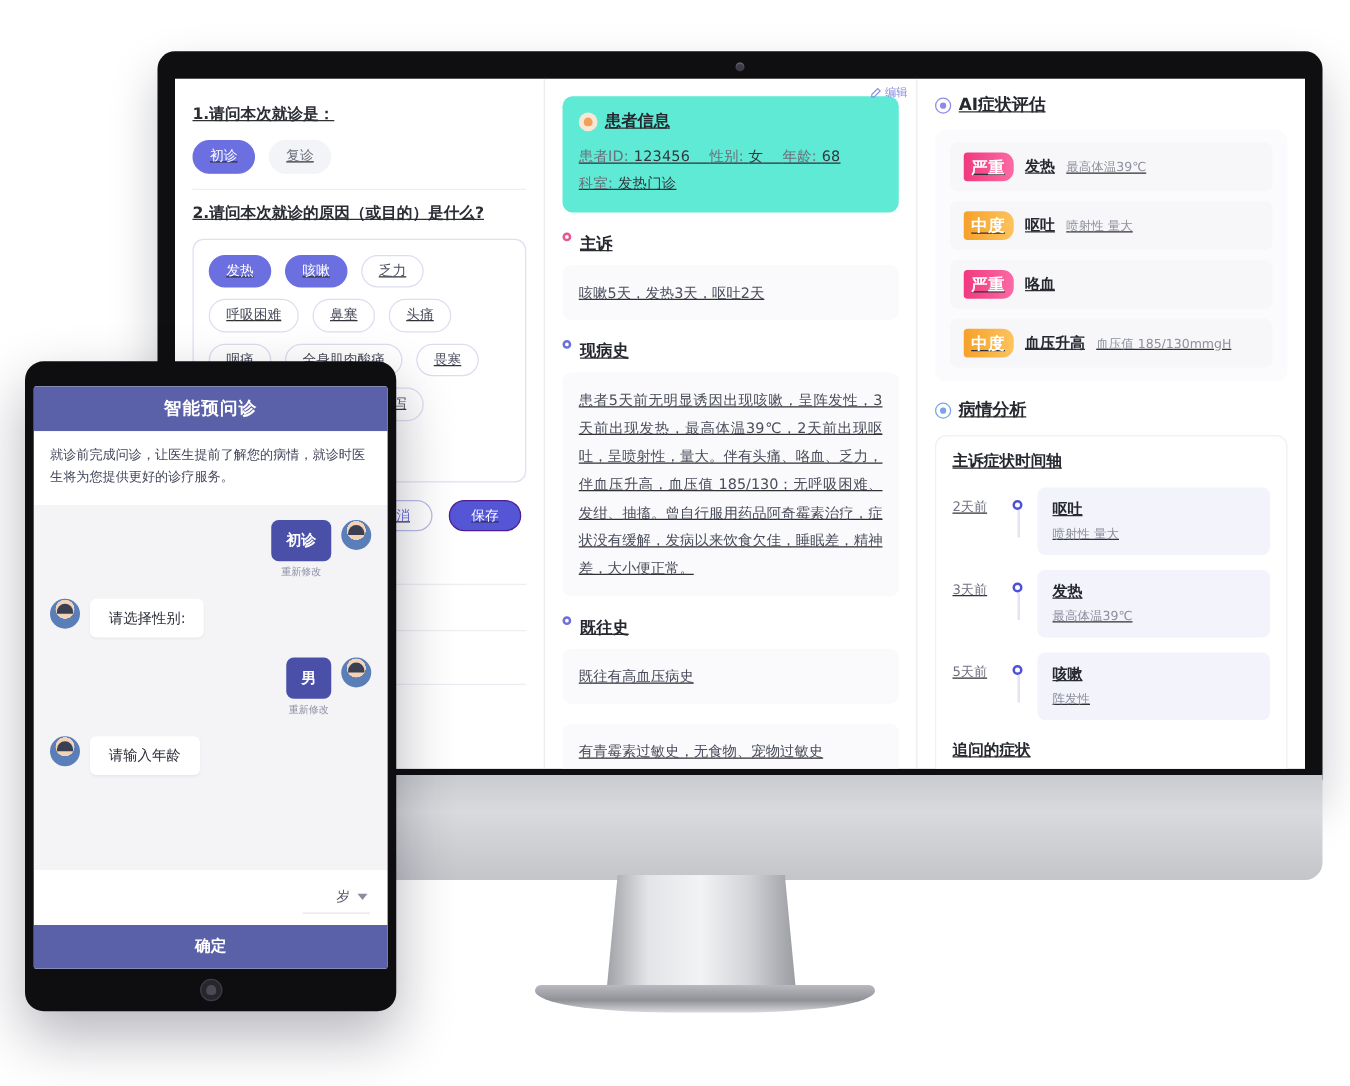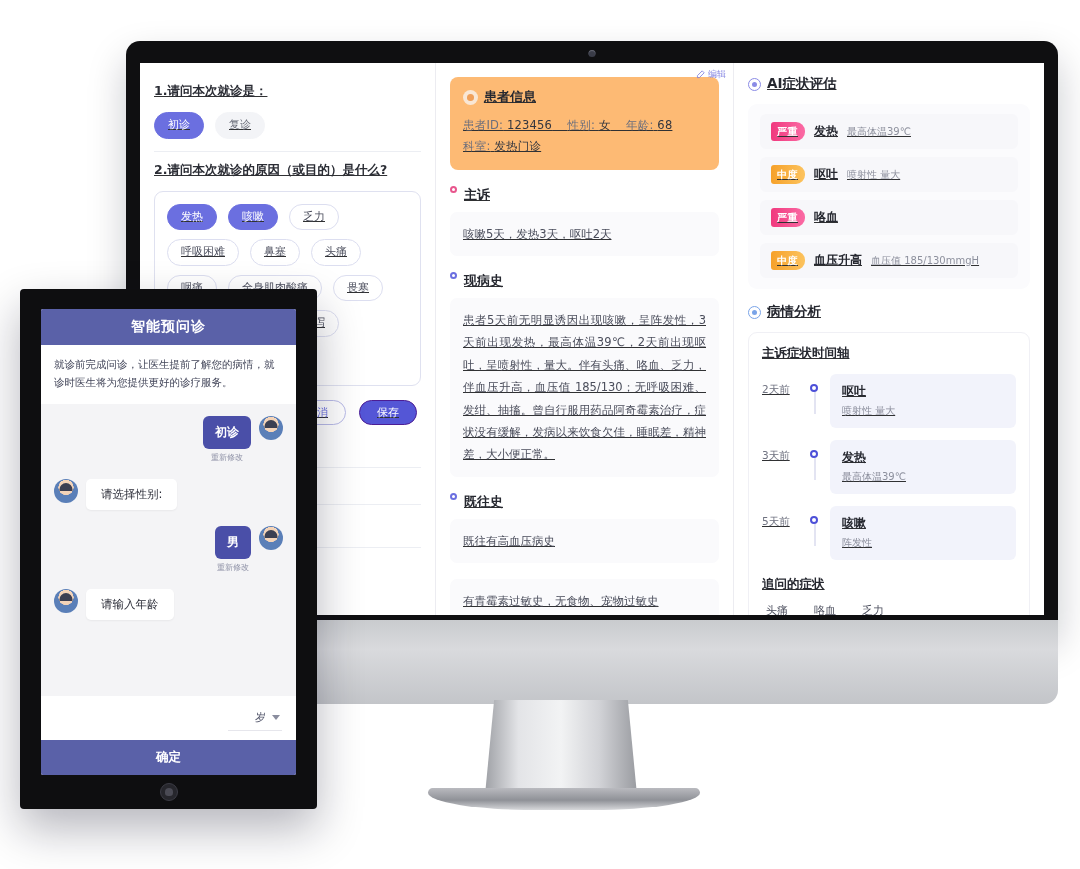--- a/index.html
+++ b/index.html
@@ -76,21 +76,21 @@
   .btn-row{ display:flex; gap:13px; justify-content:flex-end; margin-top:14px; padding-right:4px;}
   .btn{ border-radius:14px; padding:4px 17px; font-size:11px; cursor:pointer;}
   .btn.ghost{ border:1px solid #b9bbe8; color:#6b6fe0; background:#fff;}
   .btn.primary{ background:#5456d6; color:#fff; border:1px solid #4c1d95;}
 
   .q-line{ font-size:12px; color:#2b2d35; margin:13px 0 11px; font-weight:600;}
   .ans-line{ font-size:11.5px; color:#4d5060; margin:9px 0 11px;}
 
   
   .patient-card{
-    background:#fdba74; border-radius:8px; padding:11px 13px 12px; margin-top:4px;
+    background:#5eead4; border-radius:8px; padding:11px 13px 12px; margin-top:4px;
   }
   .pc-head{ display:flex; align-items:center; gap:6px; margin-bottom:9px;}
   .pc-head .ic{ width:15px;height:15px;border-radius:50%;
     background:#f9e7d5;display:flex;align-items:center;justify-content:center;}
   .pc-head .ic::after{content:"";width:7px;height:7px;border-radius:50% 50% 45% 45%;background:#f0a05a;}
   .pc-title{ font-size:13px; font-weight:700; color:#262830;}
   .pc-row{ font-size:11.5px; color:#6b6e7c; line-height:1.85; letter-spacing:.2px;}
   .pc-row b{ color:#33363f; font-weight:400;}
 
   .sec{ margin-top:16px;}
@@ -110,21 +110,21 @@
   .r-head .glyph::after{content:"";width:5px;height:5px;border-radius:50%;background:#8b8ce6;}
   .r-head .glyph.blue{ border-color:#7aa4e8;}
   .r-head .glyph.blue::after{ background:#7aa4e8;}
   .r-title{ font-size:13.5px; font-weight:700; color:#262830;}
 
   .panel{ background:#fbfbfd; border-radius:9px; padding:10px 12px 11px;}
   .sym{ display:flex; align-items:center; gap:9px; background:#f7f7fa;
         border-radius:6px; padding:8px 11px; margin-bottom:8px;}
   .sym:last-child{margin-bottom:0;}
   .tag{
-    font-size:10px; color:#fff; padding:2.5px 7px 2.5px 6px;
+    font-size:13px; color:#fff; padding:2.5px 7px 2.5px 6px;
     border-radius:3px 9px 9px 3px; font-weight:700; letter-spacing:.5px;
     white-space:nowrap;
   }
   .tag.severe{ background:linear-gradient(90deg,#f0397e,#fb6aa4);}
   .tag.warn{ background:linear-gradient(90deg,#f6a12a,#fcc35e);}
   .sym-name{ font-size:12px; font-weight:700; color:#262830;}
   .sym-note{ font-size:10px; color:#8d909d;}
 
   .tl-card{ background:#fff; border:1px solid #f0f0f5; border-radius:9px; padding:12px 13px 13px; margin-top:4px;}
   .tl-title{ font-size:12.5px; font-weight:700; color:#262830; margin-bottom:12px;}
@@ -137,23 +137,23 @@
   .tl-body{ flex:1; background:#f2f3fb; border-radius:6px; padding:9px 12px 10px;}
   .tl-name{ font-size:12px; font-weight:700; color:#262830;}
   .tl-note{ font-size:10px; color:#8b8e9c; margin-top:4px;}
   .follow-title{ font-size:12.5px; font-weight:700; color:#262830; margin:4px 0 10px;}
   .follow-row{ display:flex; gap:26px; padding-left:4px;}
   .follow-chip{ font-size:11px; color:#4a4d5c;}
 
   
   .tablet{
     position:absolute; left:20px; top:289px; width:297px; height:520px;
-    background:#0e0e10; border-radius:4px;
+    background:#0e0e10; border-radius:15px;
     box-shadow: 0 20px 46px rgba(12,14,36,.30);
-    padding:20px 21px 34px;
+    padding:20px 7px 34px;
   }
   .tablet-screen{
     width:100%; height:100%; background:#fff; overflow:hidden;
     display:flex; flex-direction:column; border-radius:2px;
   }
   .home-btn{
     position:absolute; left:50%; bottom:8px; transform:translateX(-50%);
     width:18px;height:18px;border-radius:50%;
     background:#26262c; border:1px solid #3b3b44;
     display:flex;align-items:center;justify-content:center;

